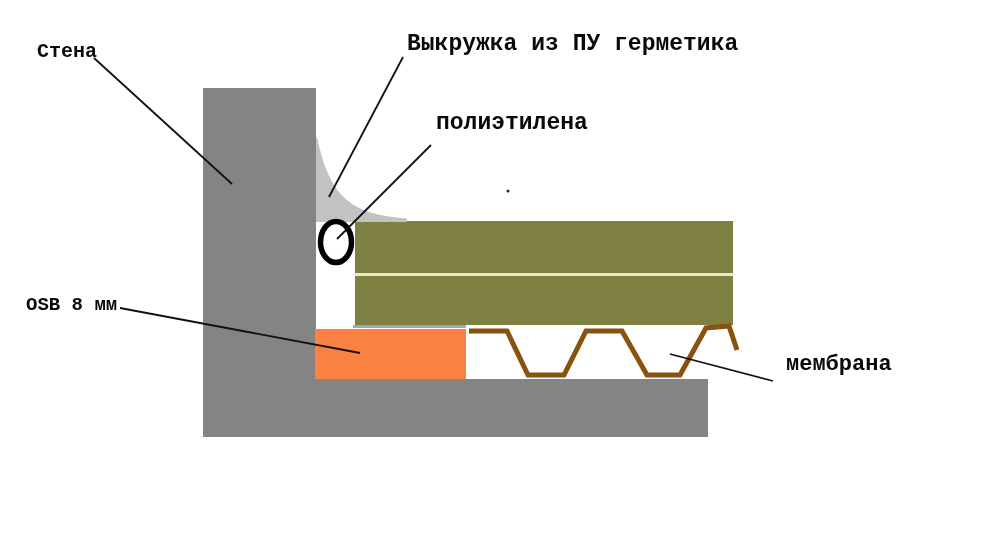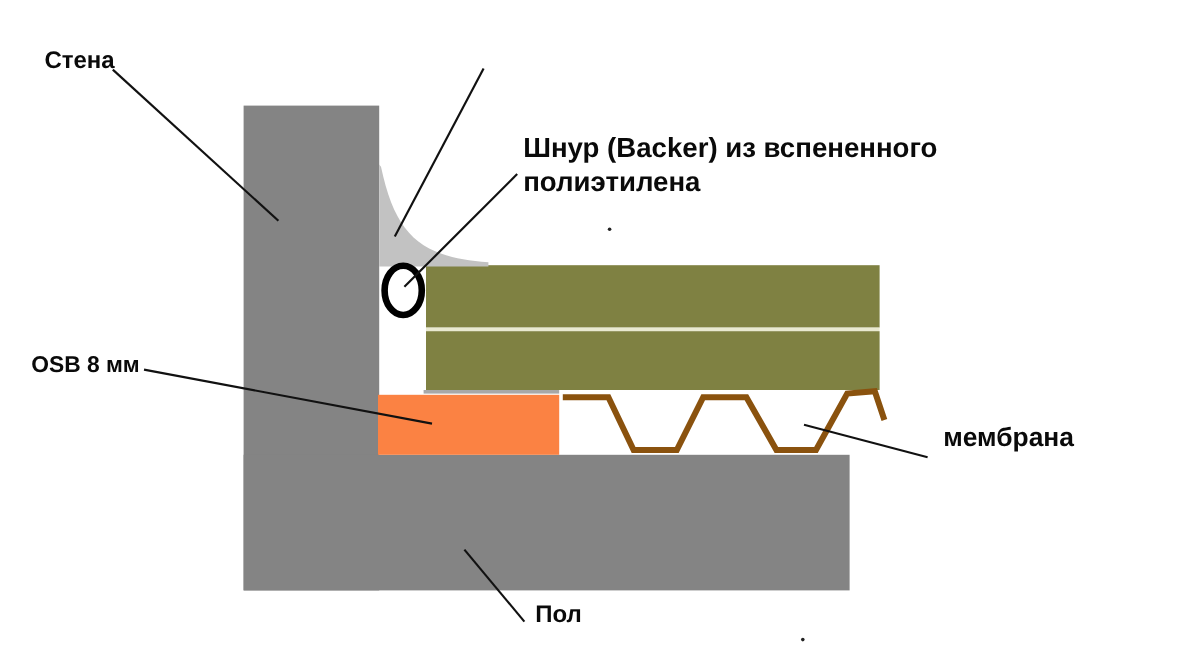--- a/index.html
+++ b/index.html
@@ -1,20 +1,20 @@
 <!DOCTYPE html>
 <html><head>
 <meta charset="utf-8">
 <style>
   html,body{margin:0;padding:0;background:#ffffff;}
   #canvas{
     position:relative;
-    width:1000px;height:559px;
+    width:1000px;height:437px;
     background:#ffffff;
-    font-family:Liberation Sans, sans-serif;
+    font-family:Liberation Mono, monospace;
     overflow:hidden;
   }
   .rect{position:absolute;}
   .wall{left:203px;top:88px;width:113px;height:404px;background:#848484;}
   .floor{left:203px;top:379px;width:505px;height:113px;background:#848484;}
   .board-top{left:355px;top:221px;width:378px;height:52px;background:#7f8142;}
   .board-gap{left:355px;top:273px;width:378px;height:3px;background:#e9e9d0;}
   .board-bottom{left:355px;top:276px;width:378px;height:49px;background:#7f8142;}
   .board-shadow{left:353px;top:325px;width:113px;height:3px;background:#a8a8a8;}
   .osb{left:315px;top:329px;width:151px;height:50px;background:#fb8243;}
@@ -55,23 +55,23 @@
     <line x1="431" y1="145" x2="337" y2="239" stroke="#111111" stroke-width="1.8"></line>
     <line x1="120" y1="308" x2="360" y2="353" stroke="#111111" stroke-width="1.8"></line>
     <line x1="670" y1="354" x2="773" y2="381" stroke="#111111" stroke-width="1.8"></line>
     <line x1="387" y1="458" x2="437" y2="518" stroke="#111111" stroke-width="1.8"></line>
     <circle cx="508" cy="191" r="1.5" fill="#222222"></circle>
     <circle cx="669" cy="533" r="1.5" fill="#222222"></circle>
   </svg>
 
   <div class="label lbl-wall">Стена</div>
 
+  <div class="label lbl-fillet">Выкружка из ПУ герметика</div>
 
   <div class="label lbl-backer">
-    <span>Шнур (Backer) из вспененного</span>
     <span>полиэтилена</span>
   </div>
 
   <div class="label lbl-osb">OSB 8 мм</div>
 
   <div class="label lbl-membrane">
     <span>мембрана</span>
   </div>
 
   <div class="label lbl-floor">Пол</div>

